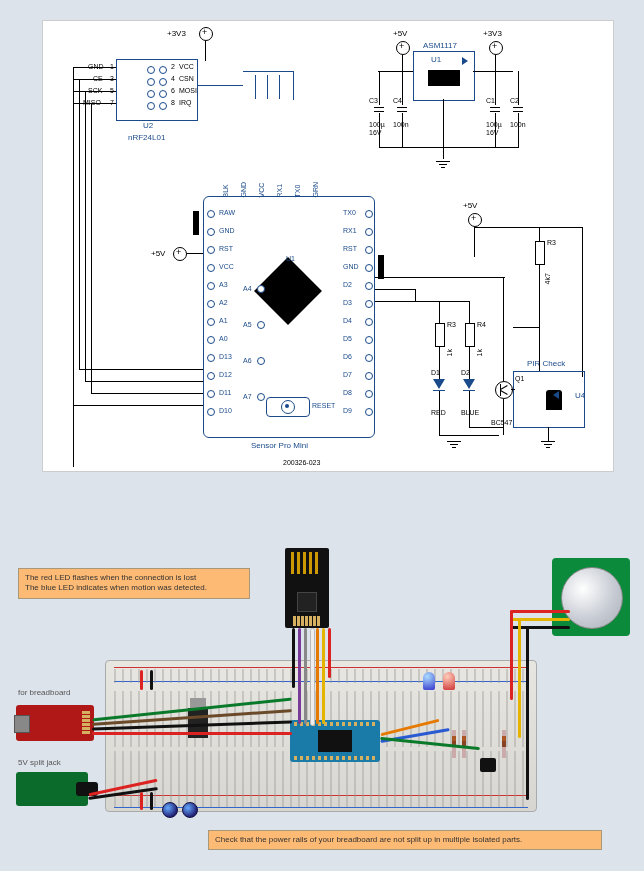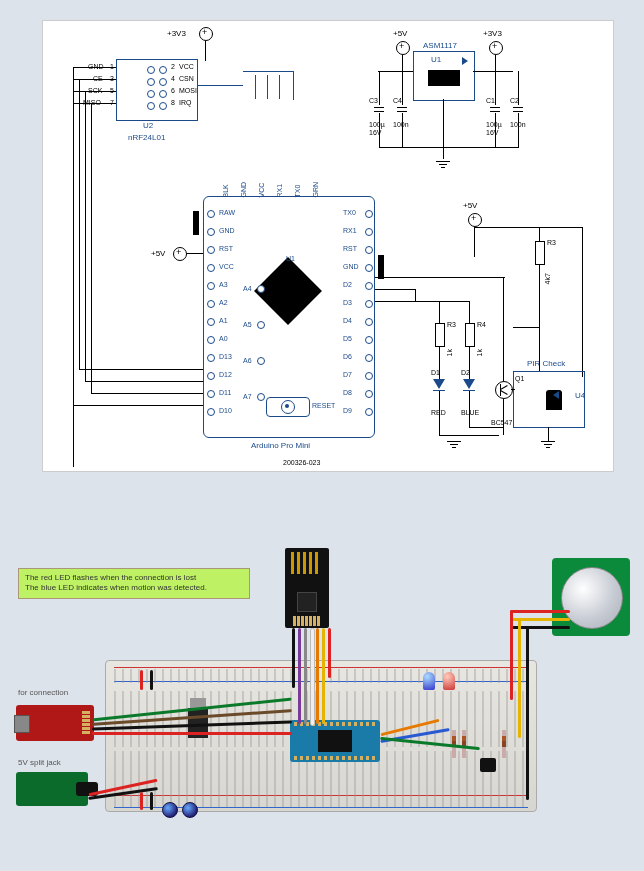--- a/index.html
+++ b/index.html
@@ -72,21 +72,21 @@
   
   .conn { width:6px; height:24px; background:#000; }
 
   
   .photo {
     position: absolute;
     left: 10px; top: 540px; width: 624px; height: 320px;
   }
   .callout {
     position: absolute;
-    background: #bef264;
+    background: #fdba74;
     border: 1px solid #a89878;
     padding: 4px 6px;
     font-size: 8px;
     color: #333;
     line-height: 1.3;
   }
   .label-tag {
     position: absolute;
     font-size: 8px;
     color: #555;
@@ -287,21 +287,21 @@
 
       <div style="position:absolute; left:60px; top:70px; width:48px; height:48px; background:#000; transform:rotate(45deg);"></div>
 
       <div style="position:absolute; left:62px; top:200px; width:42px; height:18px; border:1.5px solid #1a4a8a; border-radius:4px;">
         <div style="position:absolute; left:14px; top:2px; width:12px; height:12px; border:1.5px solid #1a4a8a; border-radius:50%;"></div>
         <div style="position:absolute; left:18px; top:6px; width:4px; height:4px; background:#1a4a8a; border-radius:50%;"></div>
       </div>
       <span class="pinlabel" style="left:108px; top:205px;">RESET</span>
       <span class="pinlabel" style="left:82px; top:58px;">U1</span>
     </div>
-    <span class="bluelbl" style="left:208px; top:420px;">Arduino Pro Mini</span>
+    <span class="bluelbl" style="left:208px; top:420px;">Sensor Pro Mini</span>
 
     <span class="pinlabel" style="left:182px; top:173px; transform:rotate(-90deg); transform-origin:left;">BLK</span>
     <span class="pinlabel" style="left:200px; top:173px; transform:rotate(-90deg); transform-origin:left;">GND</span>
     <span class="pinlabel" style="left:218px; top:173px; transform:rotate(-90deg); transform-origin:left;">VCC</span>
     <span class="pinlabel" style="left:236px; top:173px; transform:rotate(-90deg); transform-origin:left;">RX1</span>
     <span class="pinlabel" style="left:254px; top:173px; transform:rotate(-90deg); transform-origin:left;">TX0</span>
     <span class="pinlabel" style="left:272px; top:173px; transform:rotate(-90deg); transform-origin:left;">GRN</span>
 
     <div id="left-pins"></div>
 
@@ -450,21 +450,21 @@
       <span class="pinlabel" style="left: 300px; top: 368px;">D8</span>
       <div class="pin-dot" style="left: 322px; top: 387px;"></div>
       <span class="pinlabel" style="left: 300px; top: 386px;">D9</span>
     </div>
 
   <div class="photo">
 
     <div class="callout" style="left:8px; top:28px; width:218px; white-space:pre-line;">The red LED flashes when the connection is lost
 The blue LED indicates when motion was detected.</div>
 
-    <span class="label-tag" style="left:8px; top:148px;">for connection</span>
+    <span class="label-tag" style="left:8px; top:148px;">for breadboard</span>
     <div class="ftdi">
       <div class="ftdi-usb"></div>
       <div style="position:absolute; right:4px; top:6px; width:8px; height:24px; background:repeating-linear-gradient(#d4b060 0 3px,#b01818 3px 4px);"></div>
     </div>
 
     <span class="label-tag" style="left:8px; top:218px;">5V split jack</span>
     <div class="pjack">
       <div class="pjack-barrel"></div>
     </div>
 
@@ -538,15 +538,16 @@
 
     <div class="wire w-orange" style="left:370px; top:186px; width:60px; height:3px; transform:rotate(-14deg);"></div>
     <div class="wire w-blue" style="left:370px; top:194px; width:70px; height:3px; transform:rotate(-10deg);"></div>
     <div class="wire w-green" style="left:370px; top:202px; width:100px; height:3px; transform:rotate(6deg);"></div>
 
     <div class="wire w-red" style="left:130px; top:130px; width:3px; height:20px;"></div>
     <div class="wire w-black" style="left:140px; top:130px; width:3px; height:20px;"></div>
     <div class="wire w-red" style="left:130px; top:252px; width:3px; height:18px;"></div>
     <div class="wire w-black" style="left:140px; top:252px; width:3px; height:18px;"></div>
 
+    <div class="callout" style="left:198px; top:290px; width:380px;">Check that the power rails of your breadboard are not split up in multiple isolated parts.</div>
   </div>
 
 </div>
 
 </body></html>

